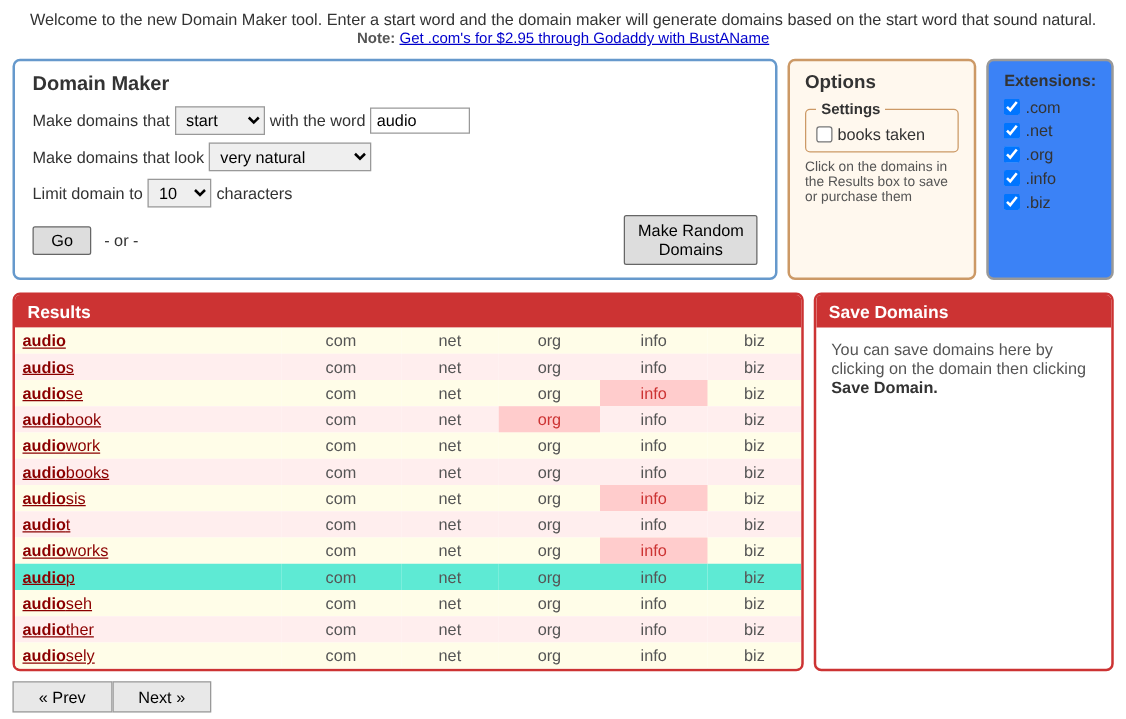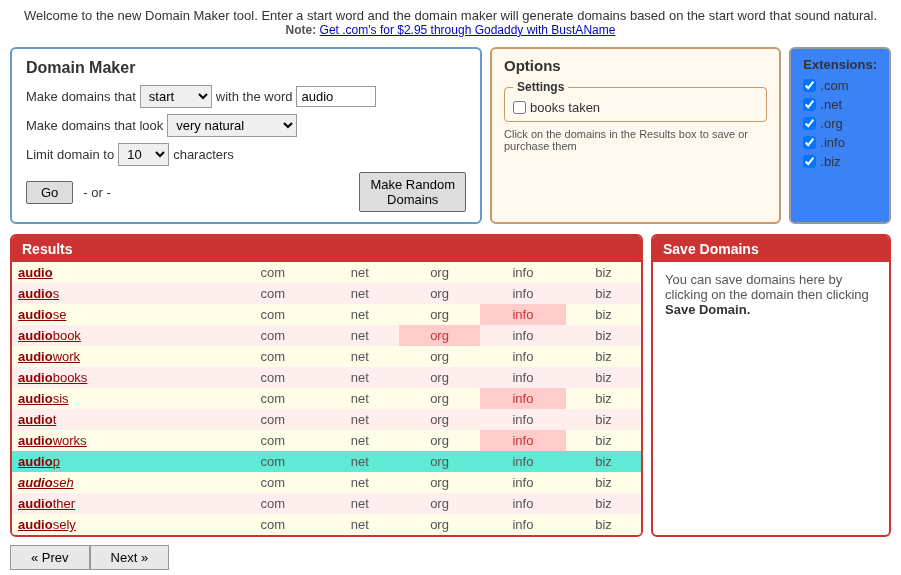--- a/index.html
+++ b/index.html
@@ -25,21 +25,21 @@
       gap: 8px;
       padding: 6px 10px;
     }
     
     .domain-maker-box {
       border: 2px solid #6699cc;
       border-radius: 6px;
       padding: 10px 14px;
       background: #fff;
       flex: 0 0 auto;
-      width: 472px;
+      width: 612px;
     }
     .domain-maker-box h2 {
       font-size: 16px;
       font-weight: bold;
       margin-bottom: 8px;
       color: #333;
     }
     .domain-maker-box .row {
       display: flex;
       align-items: center;
@@ -394,21 +394,21 @@
             </tr>
             <tr style="background: #5eead4;">
               <td style="text-align: left; padding: 3px 6px;"><a class="domain-link" href="#"><b>audio</b>p</a></td>
               <td style="padding: 3px 6px; text-align: center;"><a href="#" style="color: rgb(85, 85, 85); text-decoration: none;">com</a></td>
               <td style="padding: 3px 6px; text-align: center;"><a href="#" style="color: rgb(85, 85, 85); text-decoration: none;">net</a></td>
               <td style="padding: 3px 6px; text-align: center;"><a href="#" style="color: rgb(85, 85, 85); text-decoration: none;">org</a></td>
               <td style="padding: 3px 6px; text-align: center;"><a href="#" style="color: rgb(85, 85, 85); text-decoration: none;">info</a></td>
               <td style="padding: 3px 6px; text-align: center;"><a href="#" style="color: rgb(85, 85, 85); text-decoration: none;">biz</a></td>
             </tr>
             <tr style="background: rgb(255, 253, 232);">
-              <td style="text-align: left; padding: 3px 6px; font-style: italic;"><a class="domain-link" href="#"><b>audio</b>seh</a></td>
+              <td style="text-align: left; padding: 3px 6px;"><a class="domain-link" href="#"><b>audio</b>seh</a></td>
               <td style="padding: 3px 6px; text-align: center;"><a href="#" style="color: rgb(85, 85, 85); text-decoration: none;">com</a></td>
               <td style="padding: 3px 6px; text-align: center;"><a href="#" style="color: rgb(85, 85, 85); text-decoration: none;">net</a></td>
               <td style="padding: 3px 6px; text-align: center;"><a href="#" style="color: rgb(85, 85, 85); text-decoration: none;">org</a></td>
               <td style="padding: 3px 6px; text-align: center;"><a href="#" style="color: rgb(85, 85, 85); text-decoration: none;">info</a></td>
               <td style="padding: 3px 6px; text-align: center;"><a href="#" style="color: rgb(85, 85, 85); text-decoration: none;">biz</a></td>
             </tr>
             <tr style="background: rgb(255, 238, 238);">
               <td style="text-align: left; padding: 3px 6px;"><a class="domain-link" href="#"><b>audio</b>ther</a></td>
               <td style="padding: 3px 6px; text-align: center;"><a href="#" style="color: rgb(85, 85, 85); text-decoration: none;">com</a></td>
               <td style="padding: 3px 6px; text-align: center;"><a href="#" style="color: rgb(85, 85, 85); text-decoration: none;">net</a></td>

